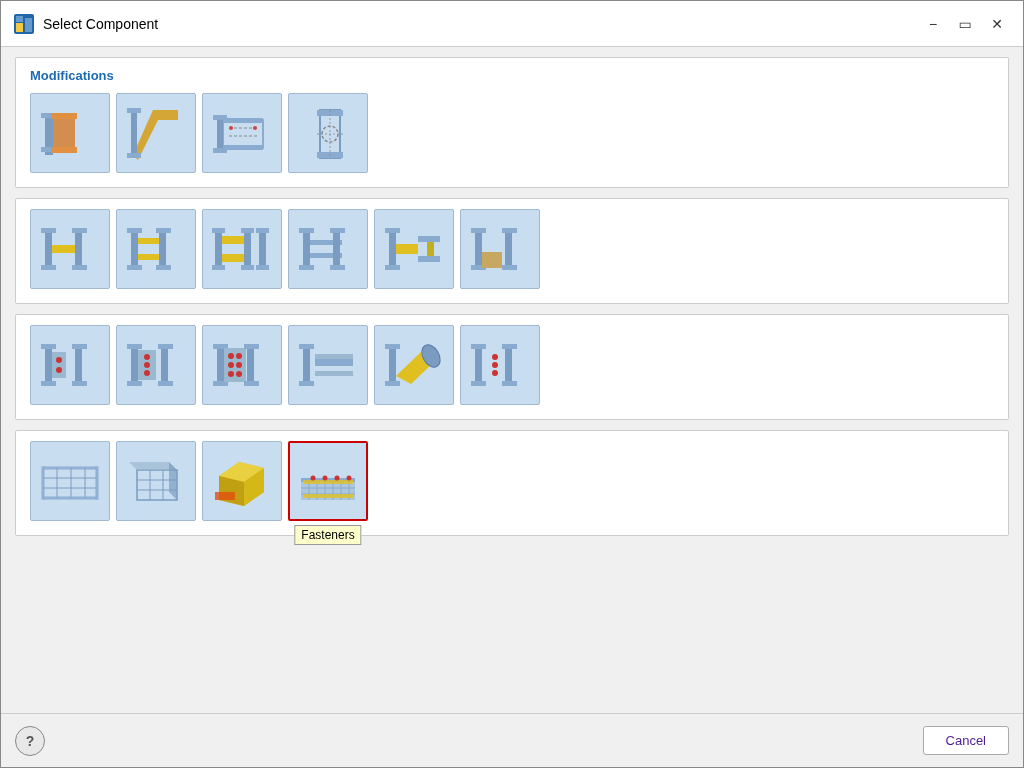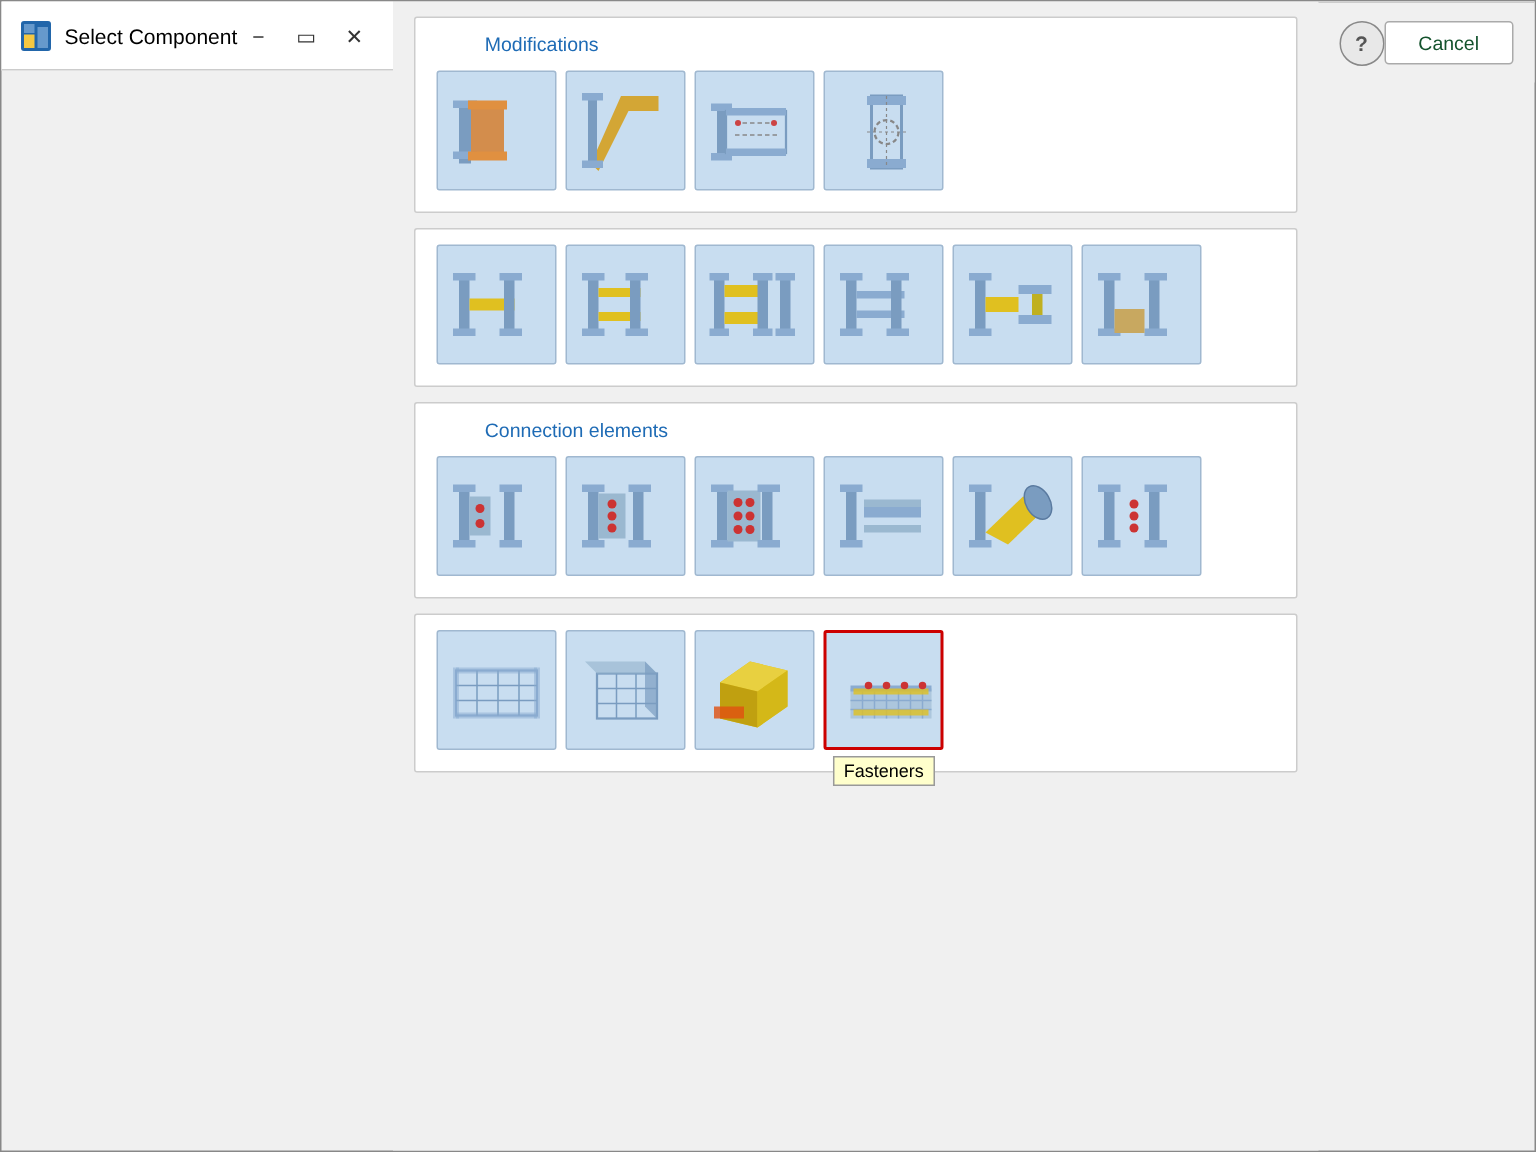--- a/index.html
+++ b/index.html
@@ -12,21 +12,21 @@
       width: 1024px;
       height: 768px;
       overflow: hidden;
     }
     .dialog {
       width: 1024px;
       height: 768px;
       background: #f0f0f0;
       border: 1px solid #888;
       display: flex;
-      flex-direction: row;
+      flex-direction: column;
     }
     .title-bar {
       background: #fff;
       display: flex;
       align-items: center;
       padding: 8px 12px;
       border-bottom: 1px solid #ccc;
       height: 46px;
       flex-shrink: 0;
     }
@@ -68,24 +68,23 @@
 
     .section {
       background: #fff;
       border: 1px solid #ccc;
       border-radius: 2px;
       margin-bottom: 10px;
       padding: 10px 14px 14px;
     }
     .section-title {
       font-size: 13px;
-      font-weight: 400;
+      font-weight: 700;
       color: #1e6bb5;
       margin-bottom: 10px;
-      margin-left: 32px;
     }
     .icons-row {
       display: flex;
       flex-wrap: wrap;
       gap: 6px;
     }
     .component-icon {
       width: 80px;
       height: 80px;
       background: #c8ddf0;
@@ -130,21 +129,21 @@
       color: #555;
     }
     .cancel-btn {
       margin-left: auto;
       padding: 6px 22px;
       background: #fff;
       border: 1px solid #aaa;
       border-radius: 3px;
       cursor: pointer;
       font-size: 13px;
-      color: #14532d;
+      color: #4c1d95;
     }
 
     .tooltip {
       position: absolute;
       bottom: -26px;
       left: 50%;
       transform: translateX(-50%);
       background: #ffffcc;
       border: 1px solid #999;
       padding: 2px 6px;
@@ -311,21 +310,20 @@
             <rect x="38" y="14" width="7" height="38" fill="#7a9cc0"></rect>
             <rect x="35" y="12" width="15" height="5" fill="#8aabd0"></rect>
             <rect x="35" y="49" width="15" height="5" fill="#8aabd0"></rect>
             <rect x="15" y="36" width="20" height="16" fill="#c8a860"></rect>
           </svg>
         </div>
       </div>
     </div>
 
     <div class="section">
-      <div class="section-title">Connection elements</div>
       <div class="icons-row">
 
         <div class="component-icon">
           <svg viewBox="0 0 66 66">
             <rect x="8" y="14" width="7" height="38" fill="#7a9cc0"></rect>
             <rect x="4" y="12" width="15" height="5" fill="#8aabd0"></rect>
             <rect x="4" y="49" width="15" height="5" fill="#8aabd0"></rect>
             <rect x="15" y="20" width="14" height="26" fill="#9ab8d0"></rect>
             <rect x="38" y="14" width="7" height="38" fill="#7a9cc0"></rect>
             <rect x="35" y="12" width="15" height="5" fill="#8aabd0"></rect>
@@ -438,21 +436,21 @@
         <div class="component-icon">
           <svg viewBox="0 0 66 66">
             <polygon points="10,52 10,28 30,14 55,20 55,44 35,58" fill="#e0c020"></polygon>
             <polygon points="10,28 30,14 55,20 35,34" fill="#e8d040"></polygon>
             <polygon points="10,28 35,34 35,58 10,52" fill="#c0a010"></polygon>
             <polygon points="35,34 55,20 55,44 35,58" fill="#d4b818"></polygon>
             <rect x="6" y="44" width="20" height="8" fill="#e05010" opacity="0.8"></rect>
           </svg>
         </div>
 
-        <div class="component-icon selected" style="position:relative;justify-content:flex-end;">
+        <div class="component-icon selected" style="position:relative;">
           <svg viewBox="0 0 66 66">
             <rect x="6" y="32" width="54" height="20" fill="#9ab8d0" opacity="0.6"></rect>
             <rect x="6" y="30" width="54" height="4" fill="#8aabd0"></rect>
             <line x1="14" y1="34" x2="14" y2="52" stroke="#8aabd0" stroke-width="1"></line>
             <line x1="22" y1="34" x2="22" y2="52" stroke="#8aabd0" stroke-width="1"></line>
             <line x1="30" y1="34" x2="30" y2="52" stroke="#8aabd0" stroke-width="1"></line>
             <line x1="38" y1="34" x2="38" y2="52" stroke="#8aabd0" stroke-width="1"></line>
             <line x1="46" y1="34" x2="46" y2="52" stroke="#8aabd0" stroke-width="1"></line>
             <line x1="54" y1="34" x2="54" y2="52" stroke="#8aabd0" stroke-width="1"></line>
             <line x1="6" y1="40" x2="60" y2="40" stroke="#8aabd0" stroke-width="1"></line>

